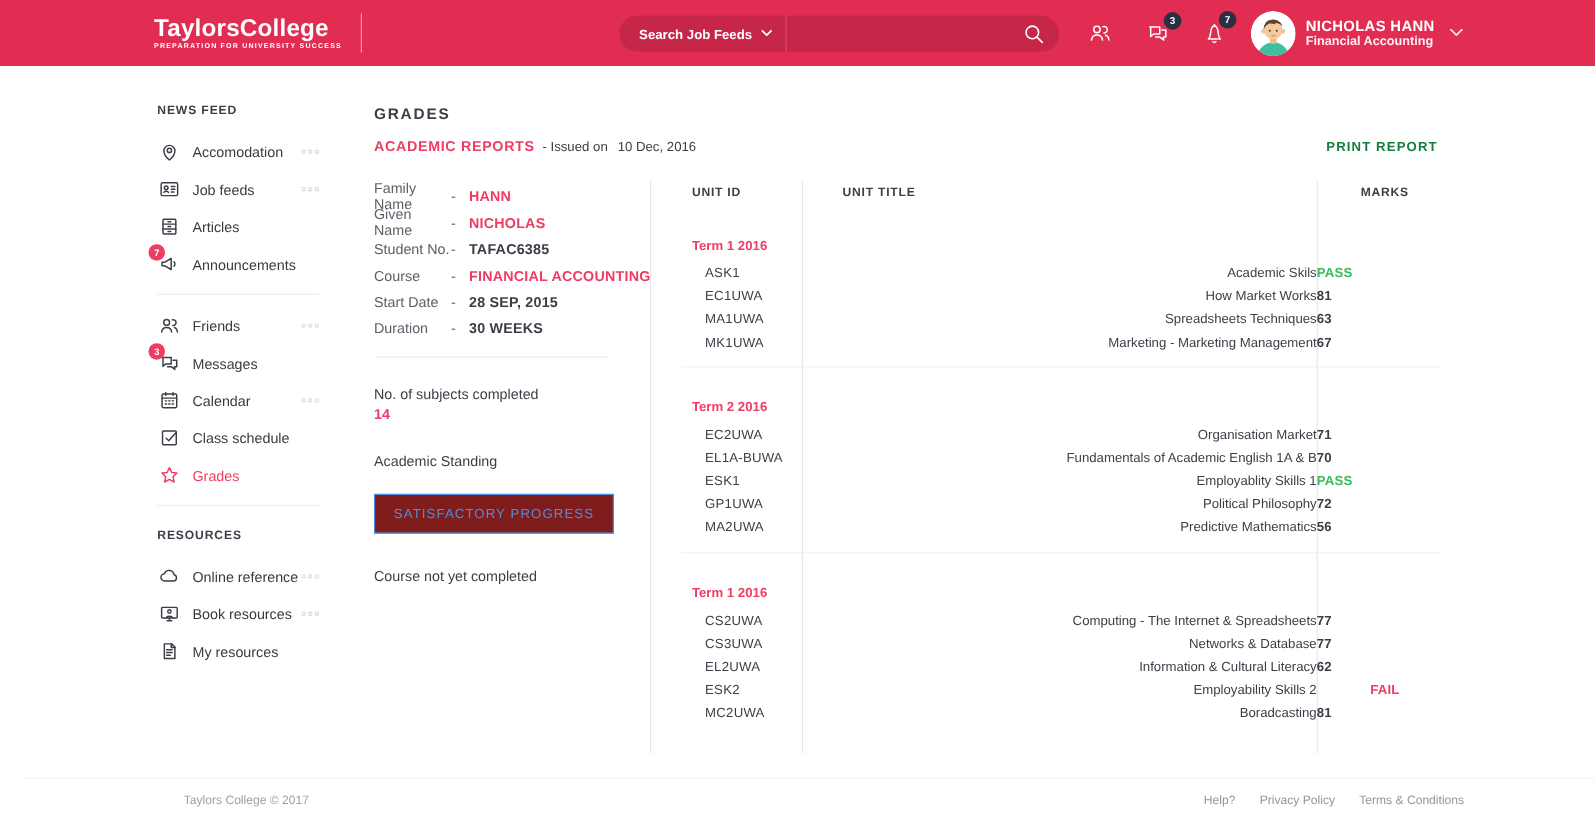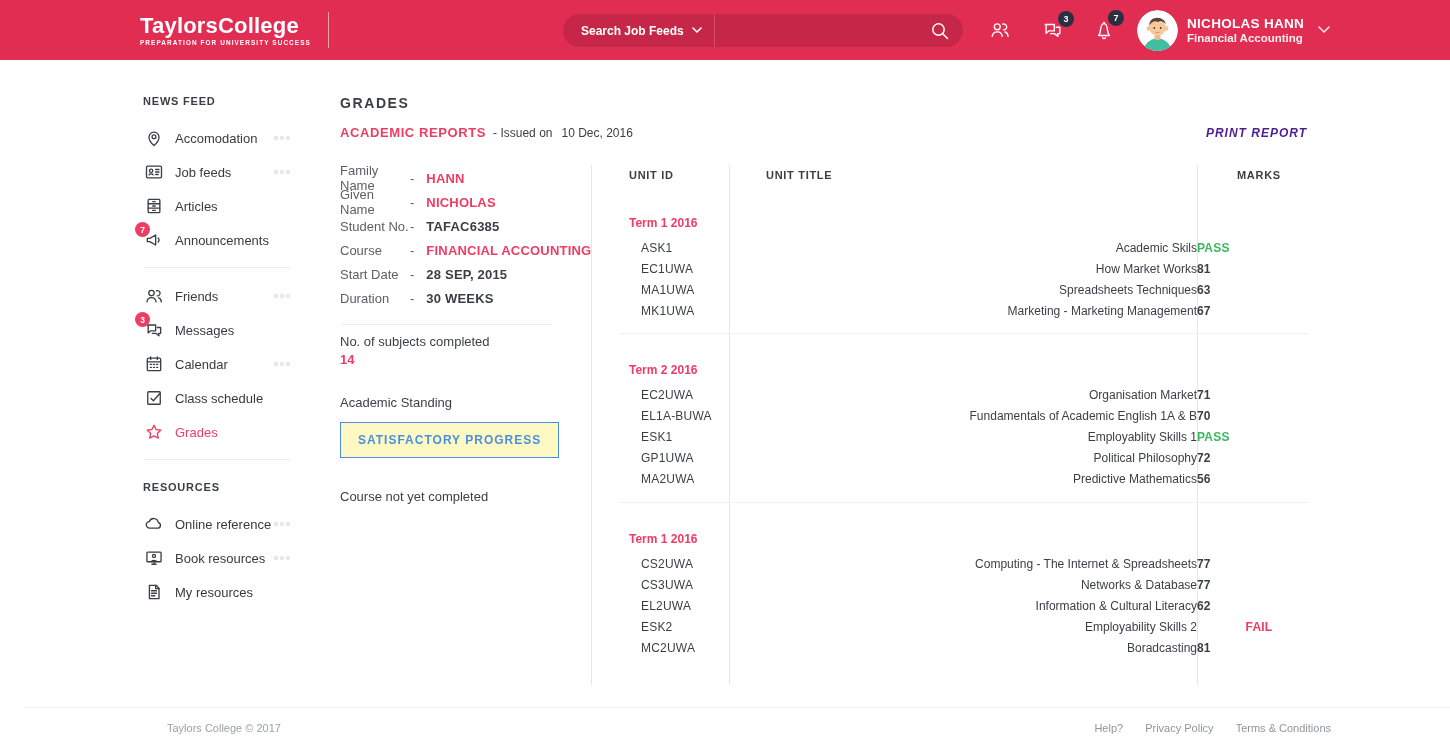--- a/index.html
+++ b/index.html
@@ -58,33 +58,33 @@
   .side-divider{border-top:1px solid var(--line);margin:10px 0 11px 0;}
   .side-gap{height:10px;}
 
   
   .page-title{position:absolute;left:340px;top:95px;font-size:14px;font-weight:bold;letter-spacing:1.6px;color:var(--text-dark);}
   .report-bar{position:absolute;left:340px;top:125px;width:967px;display:flex;justify-content:space-between;align-items:center;}
   .report-left{display:flex;align-items:baseline;gap:7px;}
   .report-title{color:var(--accent-red);font-size:13px;font-weight:bold;letter-spacing:.6px;}
   .report-issued{font-size:12px;color:var(--text-dark);}
   .report-date{font-size:12px;color:var(--text-dark);margin-left:2px;}
-  .print-report{font-size:12px;font-weight:bold;letter-spacing:1px;color:#4c1d95;cursor:pointer;font-style:italic;}
+  .print-report{font-size:12px;font-weight:bold;letter-spacing:1px;color:#15803d;cursor:pointer;}
 
   .details{position:absolute;left:340px;top:166px;width:252px;}
   .detail-row{display:flex;align-items:center;height:24px;font-size:13px;}
   .detail-label{width:70px;color:var(--text-label);}
   .detail-dash{color:var(--text-label);margin:0 12px 0 0;}
   .detail-value{font-weight:bold;color:var(--text-dark);letter-spacing:.2px;}
   .detail-value.accent{color:var(--accent-red);}
   .details-divider{border-top:1px solid var(--line);width:212px;margin:14px 0 0 1px;}
-  .subjects{margin-top:9px;font-size:13px;color:var(--text-dark);}
+  .subjects{margin-top:26px;font-size:13px;color:var(--text-dark);}
   .subjects-count{color:var(--accent-red);font-weight:bold;margin-top:3px;font-size:13px;}
   .standing-label{margin-top:28px;font-size:13px;color:var(--text-dark);}
-  .standing-box{display:inline-block;margin-top:12px;border:1px solid var(--standing-blue);color:var(--standing-blue);font-size:12px;font-weight:bold;letter-spacing:1px;padding:10px 17px;background:#fef9c3;}
+  .standing-box{display:inline-block;margin-top:22px;border:1px solid var(--standing-blue);color:var(--standing-blue);font-size:12px;font-weight:normal;letter-spacing:1px;padding:10px 17px;background:#7f1d1d;}
   .course-note{margin-top:31px;font-size:13px;color:var(--text-dark);}
 
   
   .gtable{position:absolute;left:591px;top:165px;width:729px;height:520px;border-left:1px solid #e6e6e6;}
   .vline{position:absolute;top:0;bottom:0;width:1px;background:#e6e6e6;}
   .vline.v1{left:137px;}
   .vline.v2{left:605px;}
   .trow{display:grid;grid-template-columns:137px 468px 124px;align-items:center;}
   .thead{position:absolute;top:2px;left:0;right:0;height:16px;font-size:11px;font-weight:bold;letter-spacing:.7px;color:var(--text-dark);}
   .th-id{padding-left:37px;}

